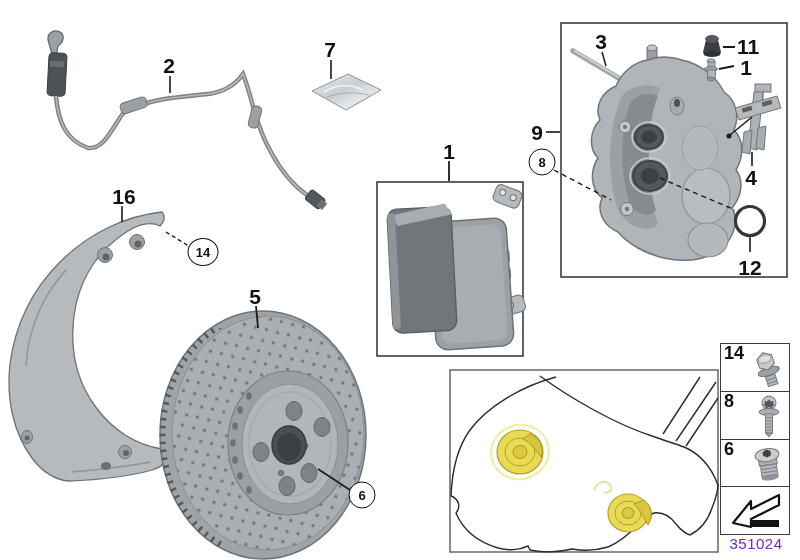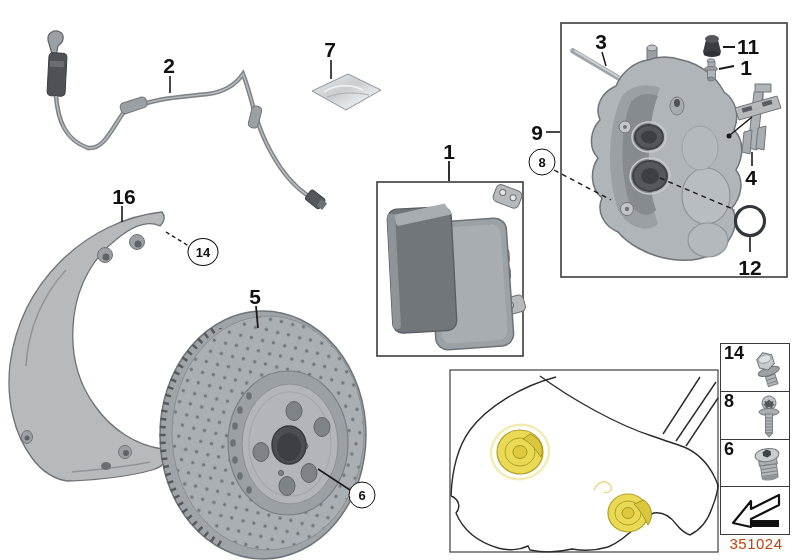--- a/index.html
+++ b/index.html
@@ -12,21 +12,21 @@
            border:1.8px solid #111;border-radius:50%;background:#fff;display:flex;
            align-items:center;justify-content:center;font-weight:bold;font-size:13px;color:#111;}
   .circled.wide{width:29px;height:26px;}
   .legend{position:absolute;left:720px;top:343px;width:70px;height:192px;
           border:1.8px solid #3a3a3a;background:#fff;display:flex;flex-direction:column;box-sizing:border-box;}
   .legend-row{position:relative;flex:1;border-top:1.5px solid #3a3a3a;}
   .legend-row:first-child{border-top:none;}
   .legend-num{position:absolute;left:3px;top:0px;font-weight:bold;font-size:18px;color:#111;line-height:1.1;}
   .legend-icon{position:absolute;right:0px;bottom:0px;}
   .docnum{position:absolute;left:716px;top:535px;width:80px;text-align:center;
-          font-size:15px;color:#c2410c;letter-spacing:.5px;}
+          font-size:15px;color:#6d28d9;letter-spacing:.5px;}
 </style>
 </head>
 <body>
 
 <div class="stage">
 
   <svg class="artwork" width="800" height="560" viewBox="0 0 800 560">
     <defs>
       <linearGradient id="foil" x1="0" y1="0" x2="1" y2="1">
         <stop offset="0" stop-color="#eceef0"></stop>

